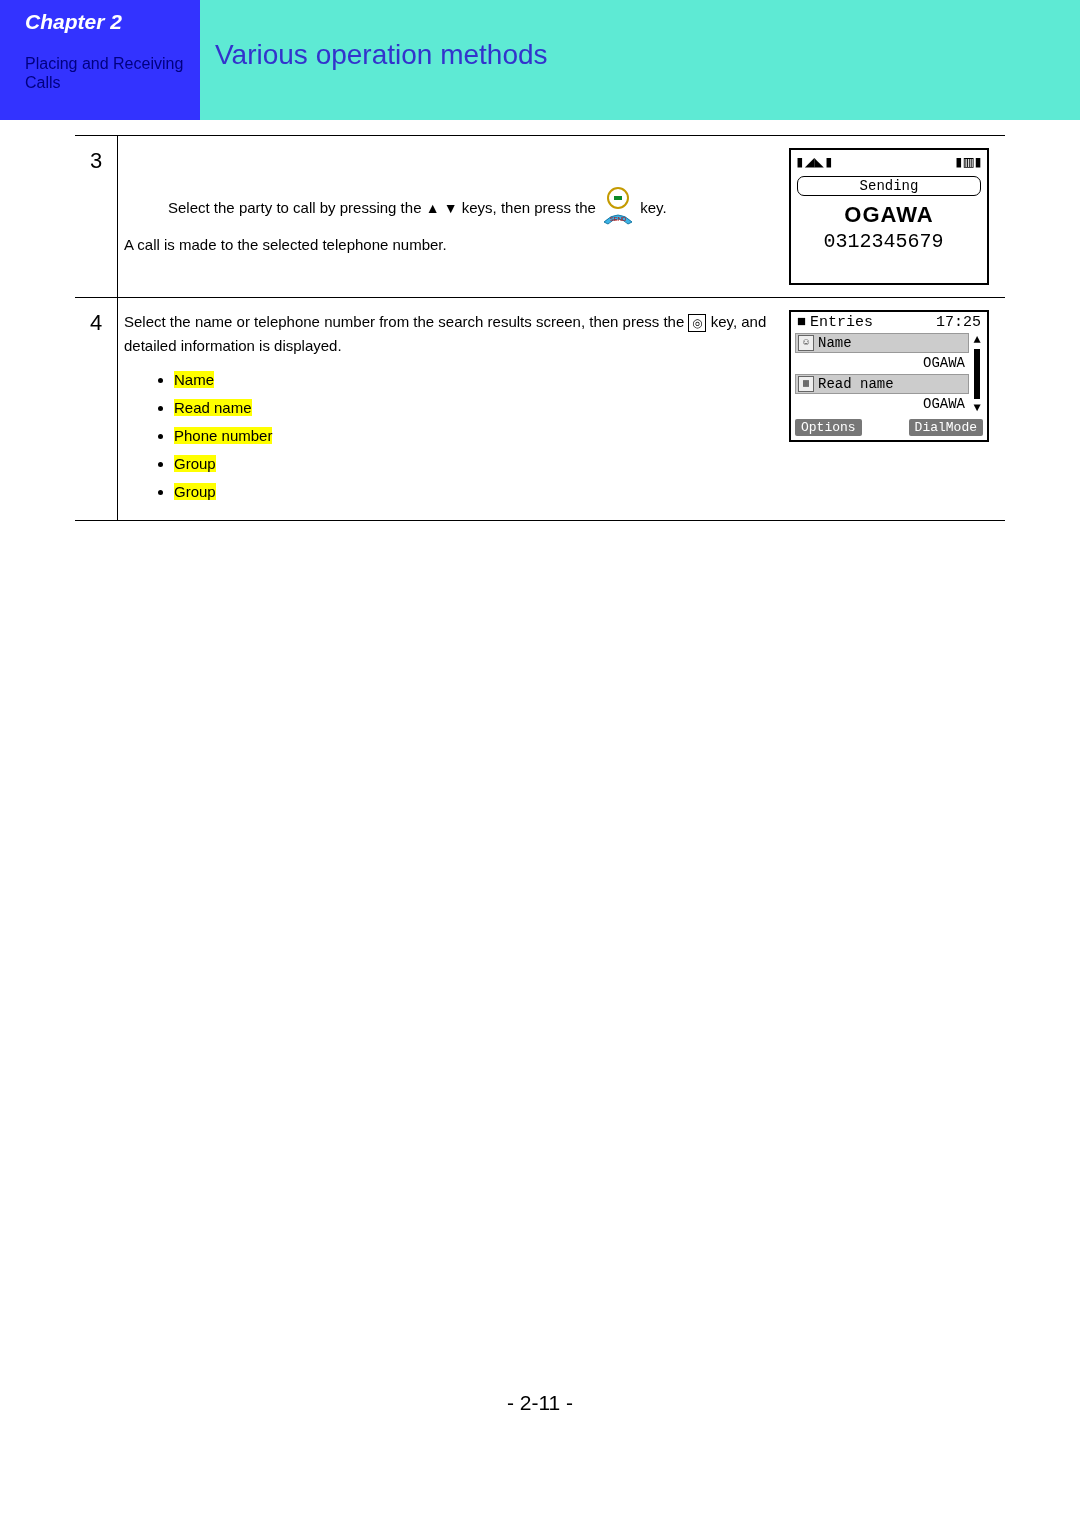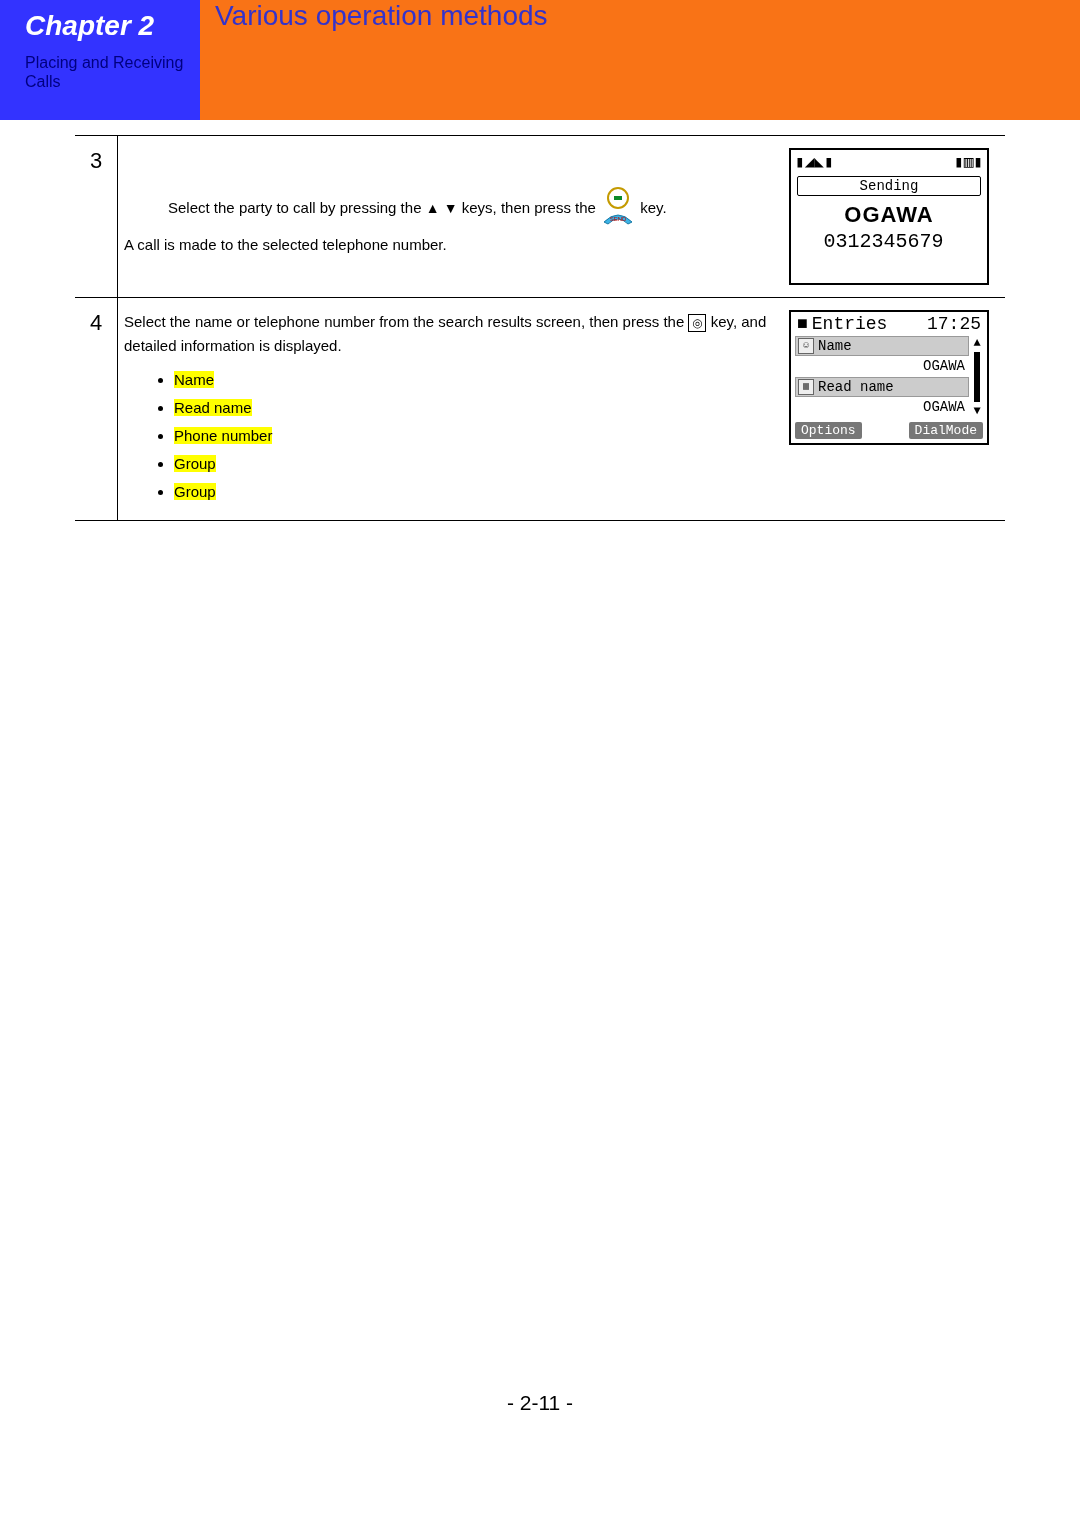--- a/index.html
+++ b/index.html
@@ -15,37 +15,37 @@
   }
   .header-left {
     background: #3333ff;
     color: #fff;
     width: 200px;
     padding: 10px 12px 8px 25px;
     box-sizing: border-box;
     font-family: "Comic Sans MS", cursive, sans-serif;
   }
   .chapter-title {
-    font-size: 28px;
+    font-size: 21px;
     font-weight: bold;
     font-style: italic;
     color: #fff;
-    margin-bottom: 11px;
+    margin-bottom: 20px;
   }
   .chapter-sub {
     font-size: 16px;
     font-weight: normal;
     color: #000080;
     line-height: 1.2;
   }
   .header-right {
-    background: #f97316;
+    background: #5eead4;
     flex: 1;
     display: flex;
-    align-items: flex-start;
+    align-items: center;
     padding: 0 0 10px 15px;
     box-sizing: border-box;
   }
   .section-title {
     font-size: 28px;
     color: #3333cc;
   }
   .content {
     padding: 15px 75px 0 75px;
   }
@@ -115,21 +115,21 @@
   }
   .ps-statusbar {
     display: flex;
     justify-content: space-between;
     padding: 2px 4px;
     font-size: 16px;
   }
   .ps-sending-pill {
     margin: 2px 6px 6px 6px;
     border: 1px solid #000;
-    border-radius: 2px;
+    border-radius: 7px;
     text-align: center;
     padding: 1px 0;
     font-size: 14px;
   }
   .ps-big {
     text-align: center;
     font-size: 22px;
     font-weight: bold;
     font-family: "Arial Black", Arial, sans-serif;
     letter-spacing: 1px;
@@ -137,21 +137,21 @@
   }
   .ps-number {
     text-align: center;
     font-size: 20px;
     margin: 2px 11px 30px 0;
   }
   .ps2-titlebar {
     display: flex;
     justify-content: space-between;
     padding: 2px 6px;
-    font-size: 18px;
+    font-size: 15px;
   }
   .ps2-titlebar .sq {
     margin-right: 4px;
   }
   .ps2-body {
     display: flex;
     padding: 0 4px 2px 4px;
     gap: 2px;
   }
   .ps2-list {

